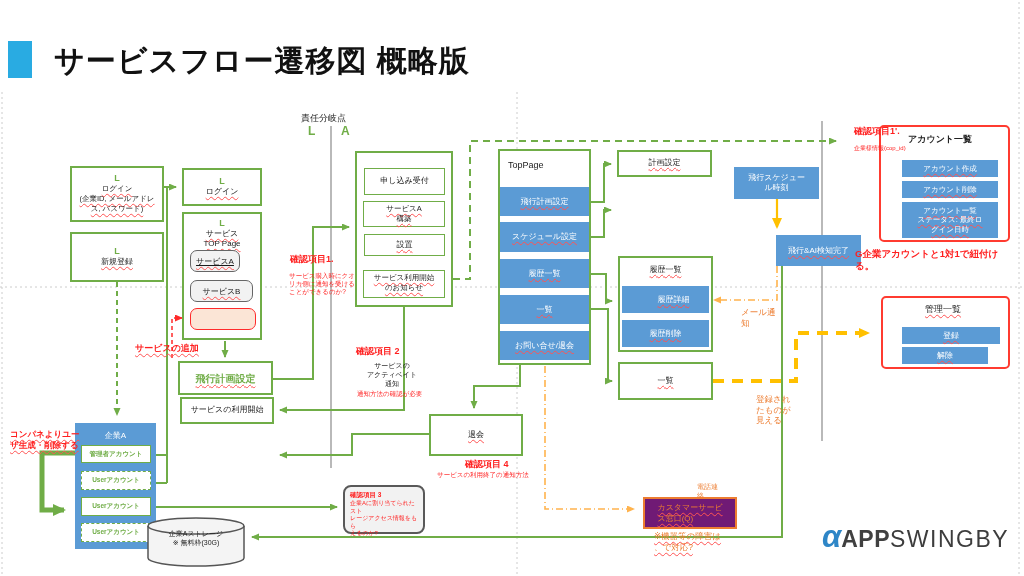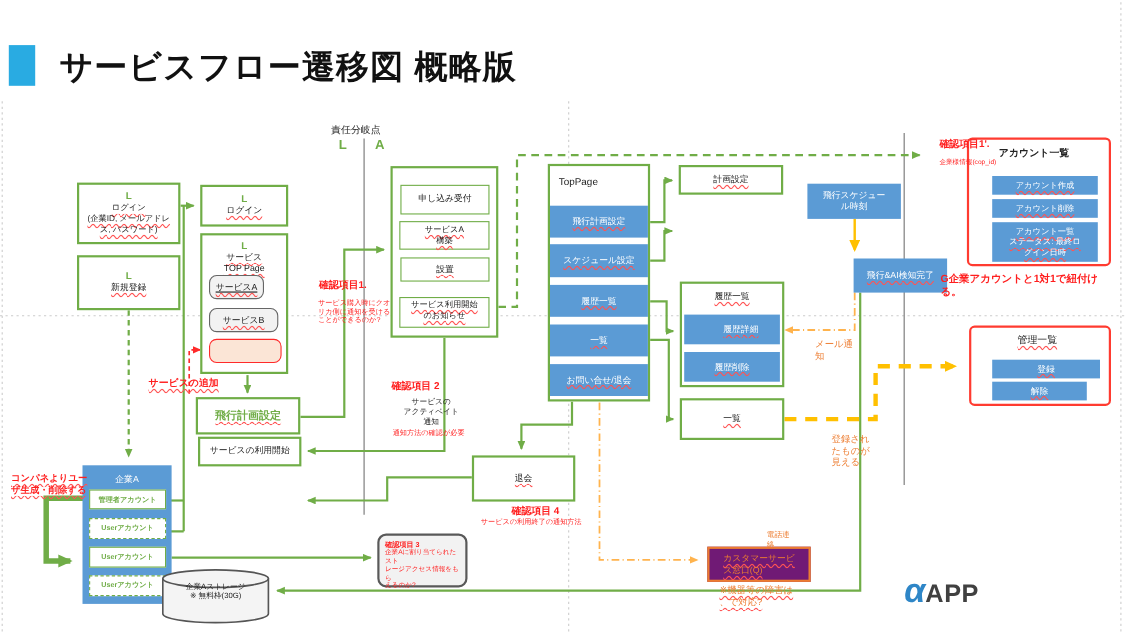--- a/index.html
+++ b/index.html
@@ -237,15 +237,16 @@
 たものが
 見える</div>
   <div class="note orange" style="left:697px;top:483px;font-size:7px;z-index:5;">電話連
 絡</div>
   <div class="note orange" style="left:654px;top:531px;font-size:8.5px;"><span class="sq">※機器等の障害は
 、で対応?</span></div>
 
   <div class="abs" style="left:822px;top:521px;z-index:4;display:flex;align-items:baseline;">
     <span style="color:#2E86C7;font-weight:bold;font-style:italic;font-size:31px;line-height:1;">α</span>
     <span style="color:#404040;font-weight:800;font-size:23px;letter-spacing:0.5px;">APP</span>
+    <span style="color:#3d3d3d;font-weight:400;font-size:23px;letter-spacing:1.5px;">SWINGBY</span>
   </div>
 
 </div>
 
 </body></html>

